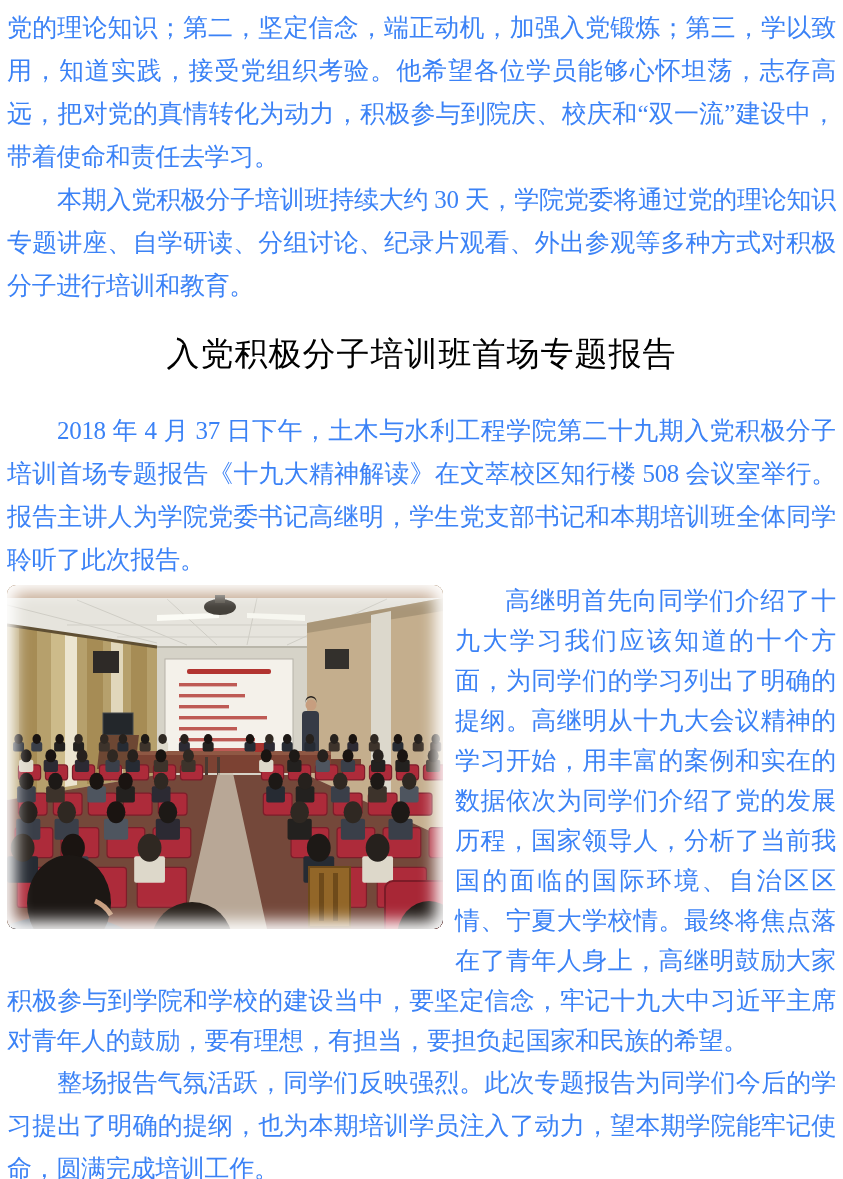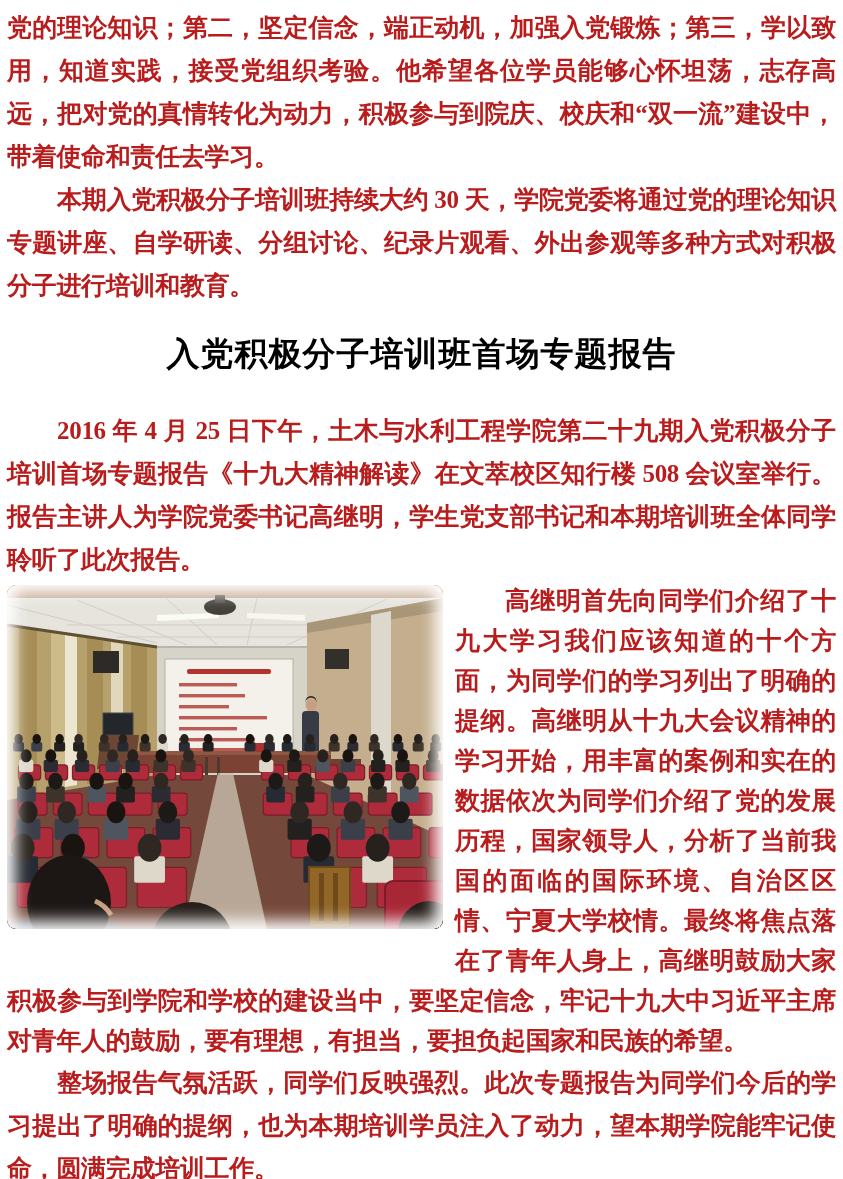--- a/index.html
+++ b/index.html
@@ -1,43 +1,43 @@
 <!DOCTYPE html>
 <html lang="zh"><head>
 <meta charset="utf-8">
 <style>
   html,body{margin:0;padding:0;background:#ffffff;}
   body{width:843px;height:1179px;overflow:hidden;color:#000;
        font-family:"Liberation Serif","DejaVu Serif",serif;}
   .page{padding:6px 7px 0 7px;}
   .para{margin:0;font-size:25px;line-height:43px;text-align:justify;
-        letter-spacing:-0.3px;color:#b91c1c;font-weight:bold;}
+        letter-spacing:-0.3px;color:#3b82f6;}
   .indent{text-indent:2em;}
-  .heading{font-size:33px;line-height:42px;font-weight:700;text-align:center;
+  .heading{font-size:33px;line-height:42px;font-weight:400;text-align:center;
            margin:26px 0 34px 0;letter-spacing:1px;}
   .p4{line-height:40px;}
   .p5{clear:both;}
   .photo{float:left;width:436px;height:344px;margin:4px 12px 42px 0;
          position:relative;border-radius:9px;overflow:hidden;background:#c9c1b2;}
   .photo svg{display:block;}
   .photo .fade{position:absolute;inset:0;border-radius:9px;
                box-shadow:inset 0 0 16px 8px #ffffff;pointer-events:none;}
 </style>
 </head>
 <body>
 
 <div class="page">
 
   <p class="para">党的理论知识；第二，坚定信念，端正动机，加强入党锻炼；第三，学以致用，知道实践，接受党组织考验。他希望各位学员能够心怀坦荡，志存高远，把对党的真情转化为动力，积极参与到院庆、校庆和“双一流”建设中，带着使命和责任去学习。</p>
 
   <p class="para indent">本期入党积极分子培训班持续大约 30 天，学院党委将通过党的理论知识专题讲座、自学研读、分组讨论、纪录片观看、外出参观等多种方式对积极分子进行培训和教育。</p>
 
   <h1 class="heading">入党积极分子培训班首场专题报告</h1>
 
-  <p class="para indent">2016 年 4 月 25 日下午，土木与水利工程学院第二十九期入党积极分子培训首场专题报告《十九大精神解读》在文萃校区知行楼 508 会议室举行。报告主讲人为学院党委书记高继明，学生党支部书记和本期培训班全体同学聆听了此次报告。</p>
+  <p class="para indent">2018 年 4 月 37 日下午，土木与水利工程学院第二十九期入党积极分子培训首场专题报告《十九大精神解读》在文萃校区知行楼 508 会议室举行。报告主讲人为学院党委书记高继明，学生党支部书记和本期培训班全体同学聆听了此次报告。</p>
 
   <div class="photo" title="培训班现场照片：会议室内学员听取报告，投影幕布显示红色幻灯片文字，主讲人站在幕布右侧">
     <svg width="436" height="344" viewBox="0 0 436 344" xmlns="http://www.w3.org/2000/svg">
 
       <rect x="0" y="0" width="436" height="344" fill="#c9c1b2"></rect>
 
       <rect x="0" y="0" width="436" height="13" fill="#c3a78f"></rect>
 
       <polygon points="0,13 436,13 436,38 300,62 150,62 0,40" fill="#e6e4dd"></polygon>
       <g stroke="#cfcdc5" stroke-width="1" fill="none">

